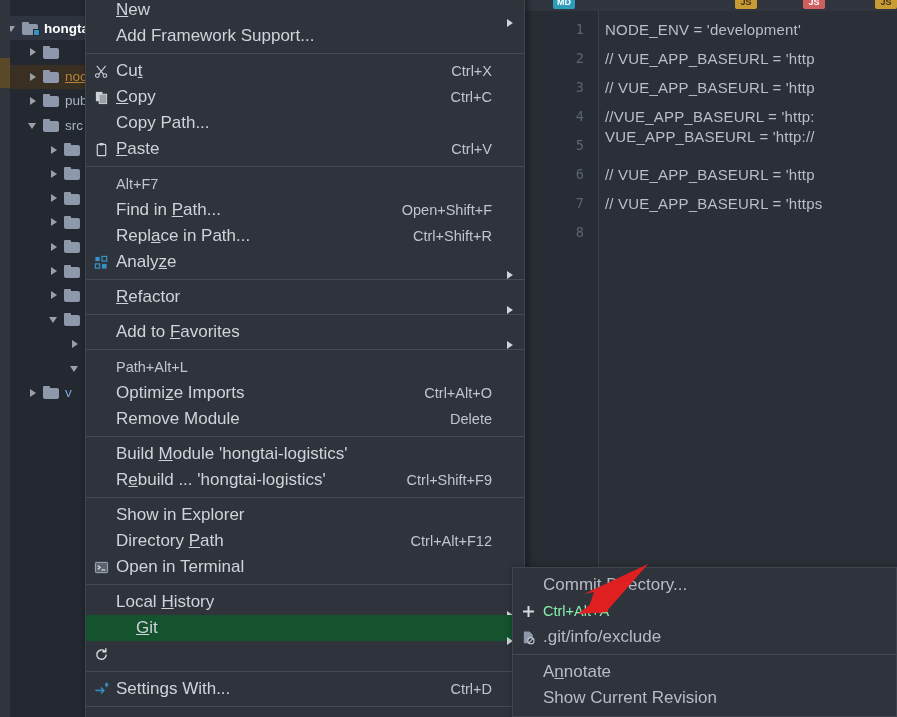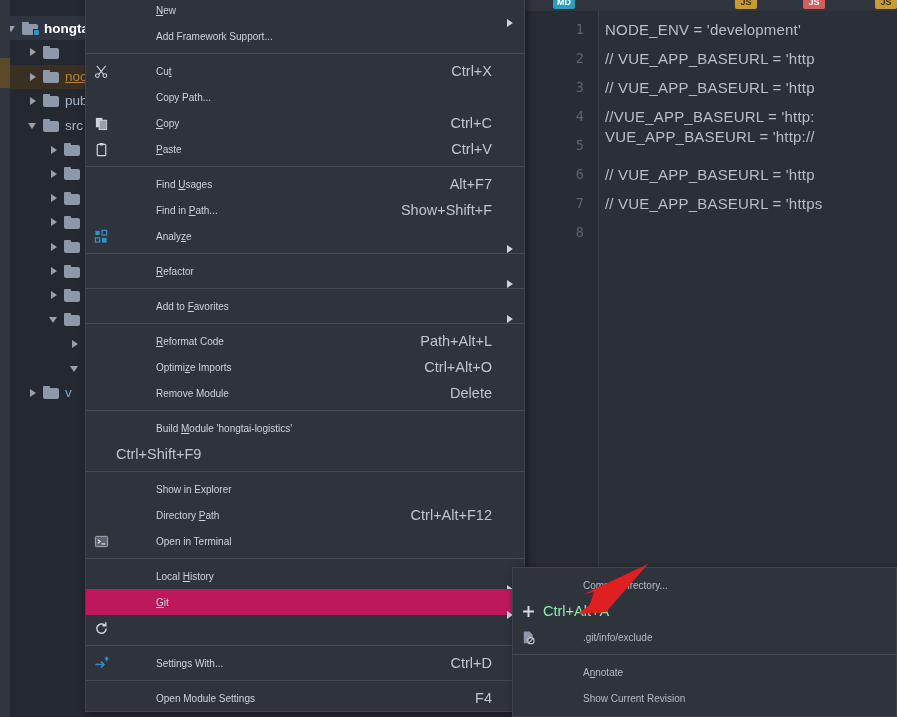--- a/index.html
+++ b/index.html
@@ -113,27 +113,27 @@
     position: absolute; left: 85px; top: -8px; width: 440px;
     background: #2f333c;
     border: 1px solid #3f444e;
     box-shadow: 2px 2px 8px rgba(0,0,0,0.45);
     padding: 4px 0 0 0;
   }
   .mi {
     position: relative; height: 26px; display: flex; align-items: center;
     padding-left: 0; cursor: default;
   }
-  .mi.active { background: #be185d; }
+  .mi.active { background: #14532d; gap: 20px; }
   .mi .ic {
     width: 30px; flex: 0 0 30px; height: 26px;
     display: flex; align-items: center; justify-content: center;
   }
   .mi .lbl {
-    flex: 1 1 auto; font-size: 10px; color: #cfd3da; white-space: nowrap; margin-left: 40px;
+    flex: 1 1 auto; font-size: 17px; color: #cfd3da; white-space: nowrap;
   }
   .mi .lbl u { text-decoration: underline; }
   .mi .acc {
     font-size: 14.5px; color: #c0c5cd; padding-right: 14px; white-space: nowrap;
   }
   .mi .arw {
     width: 18px; flex: 0 0 18px; position: relative;
   }
   .mi .arw::before {
     content: ""; position: absolute; left: 1px; top: 9px;
@@ -326,57 +326,62 @@
               <circle cx="11.6" cy="12.3" r="2"></circle>
               <path d="M5 11L12.5 2M10.2 11L3 2"></path>
             </g>
           </svg>
         </span>
         <span class="lbl">Cu<u>t</u></span>
         <span class="acc">Ctrl+X</span>
         <span class="arw" style="visibility: hidden;"></span>
       </div>
       <div class="mi">
-        <span class="ic"></span>
-        <span class="lbl">Copy Path...</span>
-        <span class="arw" style="visibility: hidden;"></span>
-      </div>
-      <div class="mi">
         <span class="ic">
           <svg width="15" height="15" viewBox="0 0 16 16">
             <rect x="2" y="2" width="7" height="10" fill="#cfd3da"></rect>
             <rect x="5.5" y="4.5" width="8" height="10" fill="#9aa0a6" stroke="#cfd3da" stroke-width="1"></rect>
           </svg>
         </span>
         <span class="lbl"><u>C</u>opy</span>
         <span class="acc">Ctrl+C</span>
         <span class="arw" style="visibility: hidden;"></span>
       </div>
       <div class="mi">
+        <span class="ic"></span>
+        <span class="lbl">Copy Path...</span>
+        <span class="arw" style="visibility: hidden;"></span>
+      </div>
+      <div class="mi">
         <span class="ic">
           <svg width="15" height="15" viewBox="0 0 16 16">
             <rect x="3.5" y="2.5" width="9" height="12" rx="1" fill="none" stroke="#cfd3da" stroke-width="1.3"></rect>
             <rect x="6" y="1" width="4" height="2.6" rx="0.6" fill="#cfd3da"></rect>
           </svg>
         </span>
         <span class="lbl"><u>P</u>aste</span>
         <span class="acc">Ctrl+V</span>
         <span class="arw" style="visibility: hidden;"></span>
       </div>
       <div class="sep"></div>
       <div class="mi">
         <span class="ic"></span>
-        <span class="lbl">Find <u>U</u>sages</span>
         <span class="acc">Alt+F7</span>
         <span class="arw" style="visibility: hidden;"></span>
       </div>
       <div class="mi">
         <span class="ic"></span>
         <span class="lbl">Find in <u>P</u>ath...</span>
-        <span class="acc">Show+Shift+F</span>
+        <span class="acc">Open+Shift+F</span>
+        <span class="arw" style="visibility: hidden;"></span>
+      </div>
+      <div class="mi">
+        <span class="ic"></span>
+        <span class="lbl">Repl<u>a</u>ce in Path...</span>
+        <span class="acc">Ctrl+Shift+R</span>
         <span class="arw" style="visibility: hidden;"></span>
       </div>
       <div class="mi">
         <span class="ic">
           <svg width="15" height="15" viewBox="0 0 16 16">
             <rect x="1.5" y="2" width="4.5" height="4.5" fill="#3592c4"></rect>
             <rect x="8.5" y="1.5" width="5" height="5" fill="none" stroke="#3592c4" stroke-width="1.3"></rect>
             <rect x="1.5" y="9.5" width="4.5" height="4.5" fill="none" stroke="#3592c4" stroke-width="1.3"></rect>
             <rect x="8.5" y="9.5" width="5" height="5" fill="#3592c4"></rect>
           </svg>
@@ -392,21 +397,20 @@
       </div>
       <div class="sep"></div>
       <div class="mi">
         <span class="ic"></span>
         <span class="lbl">Add to <u>F</u>avorites</span>
         <span class="arw"></span>
       </div>
       <div class="sep"></div>
       <div class="mi">
         <span class="ic"></span>
-        <span class="lbl"><u>R</u>eformat Code</span>
         <span class="acc">Path+Alt+L</span>
         <span class="arw" style="visibility: hidden;"></span>
       </div>
       <div class="mi">
         <span class="ic"></span>
         <span class="lbl">Optimi<u>z</u>e Imports</span>
         <span class="acc">Ctrl+Alt+O</span>
         <span class="arw" style="visibility: hidden;"></span>
       </div>
       <div class="mi">
@@ -416,20 +420,21 @@
         <span class="arw" style="visibility: hidden;"></span>
       </div>
       <div class="sep"></div>
       <div class="mi">
         <span class="ic"></span>
         <span class="lbl">Build <u>M</u>odule 'hongtai-logistics'</span>
         <span class="arw" style="visibility: hidden;"></span>
       </div>
       <div class="mi">
         <span class="ic"></span>
+        <span class="lbl">R<u>e</u>build ... 'hongtai-logistics'</span>
         <span class="acc">Ctrl+Shift+F9</span>
         <span class="arw" style="visibility: hidden;"></span>
       </div>
       <div class="sep"></div>
       <div class="mi">
         <span class="ic"></span>
         <span class="lbl">Show in Explorer</span>
         <span class="arw" style="visibility: hidden;"></span>
       </div>
       <div class="mi">

